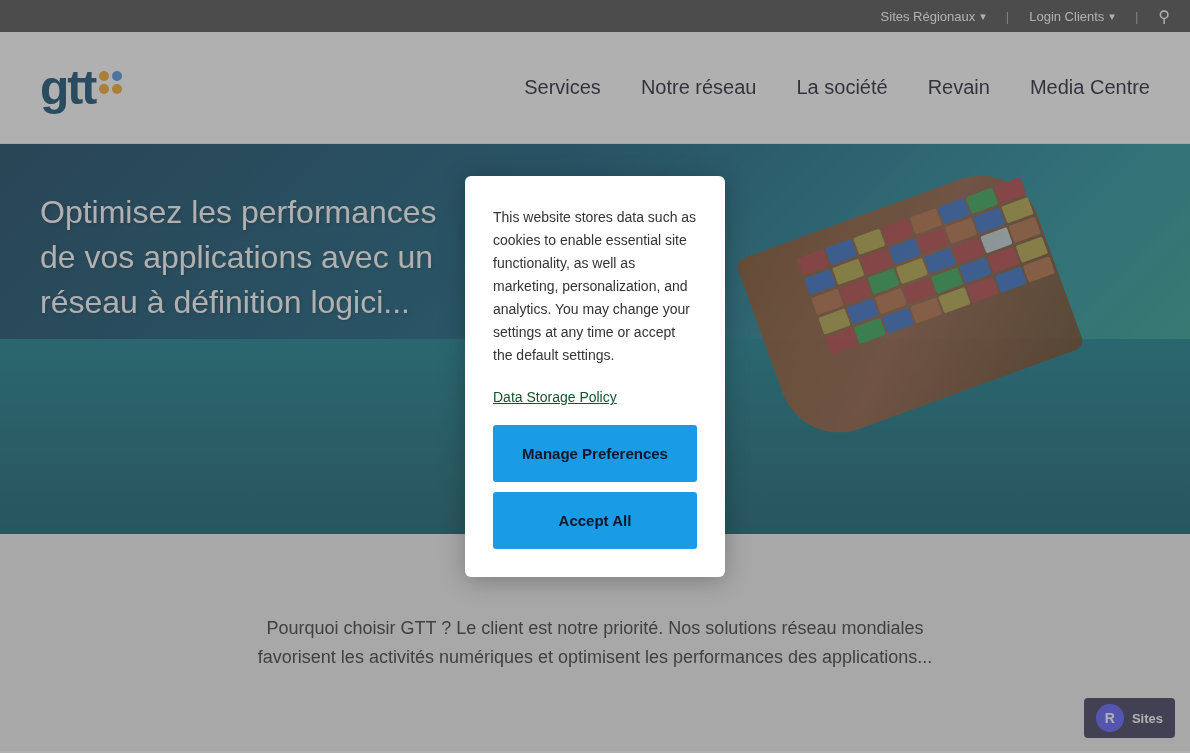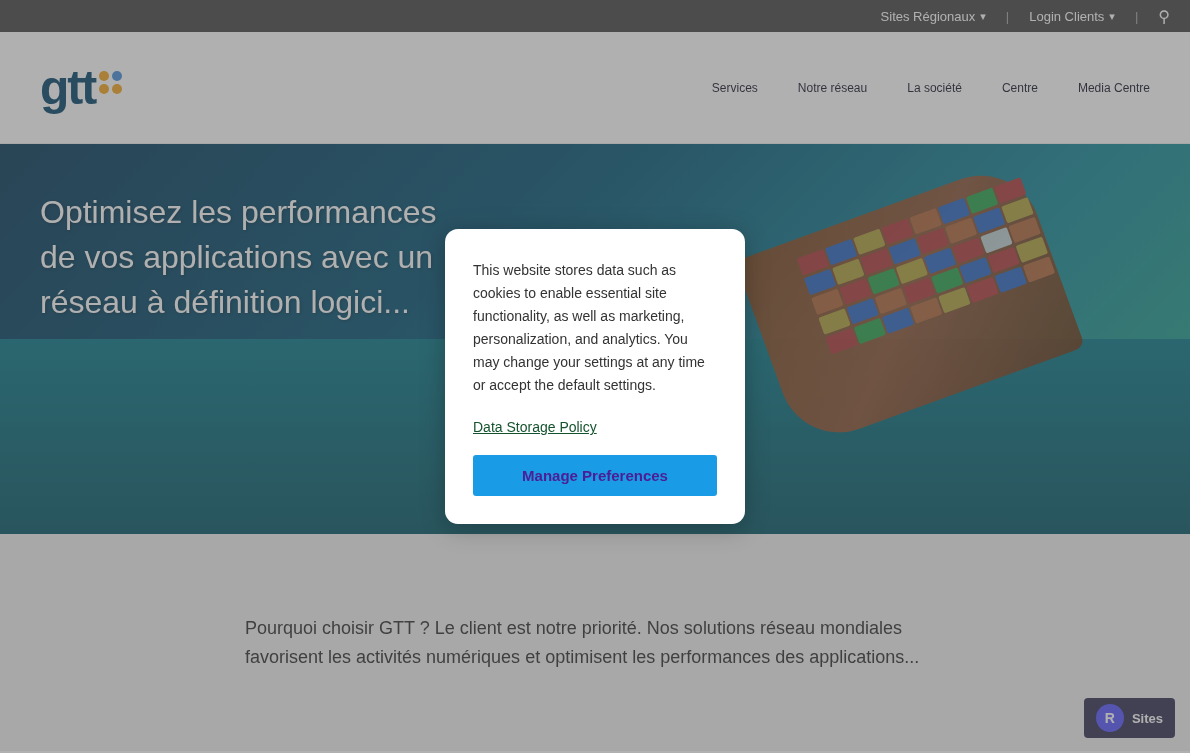--- a/index.html
+++ b/index.html
@@ -75,21 +75,21 @@
     }
     .dot-yellow { background: #f5a623; }
     .dot-blue { background: #4a90d9; }
 
     .nav-links {
       display: flex;
       align-items: center;
       gap: 40px;
     }
     .nav-link {
-      font-size: 12px;
+      font-size: 20px;
       color: #1a1a2e;
       text-decoration: none;
       cursor: pointer;
       font-weight: 500;
       white-space: nowrap;
     }
 
     
     .hero {
       position: relative;
@@ -167,20 +167,21 @@
 
     
     .bottom-section {
       background: #f0f0f0;
       height: 217px;
       display: flex;
       flex-direction: column;
       align-items: center;
       justify-content: center;
       padding: 20px 40px;
+      text-align: center;
     }
     .bottom-text {
       font-size: 18px;
       color: #333;
       max-width: 700px;
       line-height: 1.6;
     }
 
     
     .revain-badge {
@@ -217,52 +218,52 @@
       right: 0;
       bottom: 0;
       background: rgba(80,80,80,0.45);
       z-index: 100;
       display: flex;
       align-items: center;
       justify-content: center;
     }
     .cookie-dialog {
       background: #fff;
-      width: 300px;
+      width: 260px;
       padding: 30px 28px 28px 28px;
-      border-radius: 13px;
+      border-radius: 6px;
       box-shadow: 0 4px 24px rgba(0,0,0,0.25);
       position: relative;
     }
     .cookie-text {
       font-size: 14px;
       color: #333;
       line-height: 1.65;
       margin-bottom: 22px;
     }
     .cookie-policy-link {
       color: #14532d;
       text-decoration: underline;
       font-size: 14px;
       cursor: pointer;
       display: block;
       margin-bottom: 20px;
     }
     .cookie-btn {
       display: block;
       width: 100%;
-      padding: 12px;
+      padding: 20px;
       border: none;
       border-radius: 3px;
       font-size: 15px;
       font-weight: 600;
       cursor: pointer;
       margin-bottom: 10px;
       background: #1a9be6;
-      color: #4c1d95;
+      color: #0f172a;
       text-align: center;
     }
     .cookie-btn:last-child {
       margin-bottom: 0;
     }
   </style>
 </head>
 <body>
 
 <div class="top-bar">
@@ -292,21 +293,21 @@
       <div class="dot-row">
         <div class="dot dot-yellow"></div>
         <div class="dot dot-yellow"></div>
       </div>
     </div>
   </div>
   <nav class="nav-links">
     <a class="nav-link">Services</a>
     <a class="nav-link">Notre réseau</a>
     <a class="nav-link">La société</a>
-    <a class="nav-link">Centre</a>
+    <a class="nav-link">Revain</a>
     <a class="nav-link">Media Centre</a>
   </nav>
 </div>
 
 <div class="hero">
 
   <div class="ocean"></div>
 
   <div class="ship-visual">
     <div class="ship-body"></div>
@@ -374,14 +375,15 @@
 <div class="revain-badge">
   <div class="revain-icon">R</div>
   <span>Sites</span>
 </div>
 
 <div class="overlay">
   <div class="cookie-dialog">
     <p class="cookie-text">This website stores data such as cookies to enable essential site functionality, as well as marketing, personalization, and analytics. You may change your settings at any time or accept the default settings.</p>
     <a class="cookie-policy-link">Data Storage Policy</a>
     <button class="cookie-btn">Manage Preferences</button>
+    <button class="cookie-btn">Accept All</button>
   </div>
 </div>
 
 </body></html>

